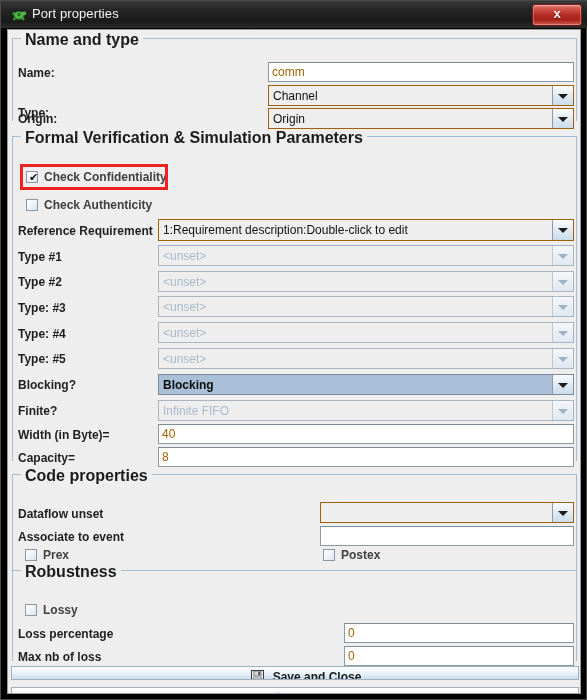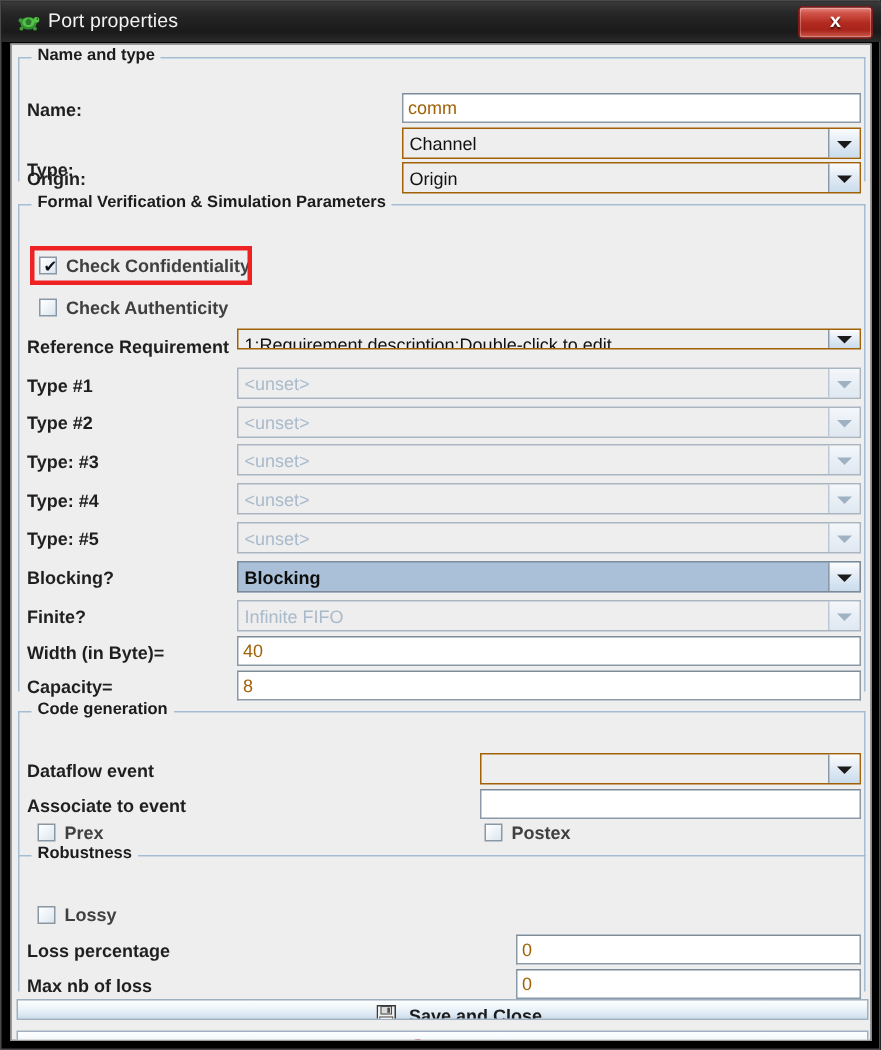--- a/index.html
+++ b/index.html
@@ -87,21 +87,21 @@
     border: 1px solid #a5bdd3;
     border-bottom: none;
     border-left: 1px solid #a5bdd3;
     border-right: 1px solid #a5bdd3;
   }
   .group > .grp-title {
     position: absolute;
     left: 8px; top: -8px;
     background: #eeeeee;
     padding: 0 4px;
-    font-size: 11px;
+    font-size: 16px;
     font-weight: bold;
     color: #1b1b1b;
     white-space: nowrap;
   }
 
   
   .lbl {
     position: absolute;
     font-size: 12px;
     font-weight: bold;
@@ -303,21 +303,21 @@
       <span class="ctxt">Check Confidentiality</span>
     </div>
     <div class="annot" style="left:12px; top:134px; width:148px; height:26px;"></div>
 
     <div class="cbx" style="left:18px; top:168px;">
       <span class="box"></span>
       <span class="ctxt">Check Authenticity</span>
     </div>
 
     <div class="lbl" style="left:10px; top:194px;">Reference Requirement</div>
-    <div class="combo" style="left:150px; top:189px; width:416px; height:14px;">
+    <div class="combo" style="left:150px; top:189px; width:416px; height:22px;">
       <span class="cval">1:Requirement description:Double-click to edit</span>
       <span class="carrow">
           <i></i>
         </span>
     </div>
 
     <div class="lbl" style="left:10px; top:220px;">Type #1</div>
     <div class="combo dis" style="left:150px; top:215px; width:416px; height:21px;">
       <span class="cval">&lt;unset&gt;</span>
       <span class="carrow">
@@ -373,24 +373,24 @@
         </span>
     </div>
 
     <div class="lbl" style="left:10px; top:398px;">Width (in Byte)=</div>
     <div class="tfield" style="left:150px; top:394px; width:416px; height:20px;">40</div>
 
     <div class="lbl" style="left:10px; top:421px;">Capacity=</div>
     <div class="tfield" style="left:150px; top:417px; width:416px; height:20px;">8</div>
 
     <div class="group" style="left:4px; top:444px; width:565px; height:97px;">
-      <span class="grp-title">Code generation</span>
-    </div>
-
-    <div class="lbl" style="left:10px; top:477px;">Dataflow event</div>
+      <span class="grp-title">Code properties</span>
+    </div>
+
+    <div class="lbl" style="left:10px; top:477px;">Dataflow unset</div>
     <div class="combo empty" style="left:312px; top:472px; width:254px; height:21px;">
       <span class="cval"></span>
       <span class="carrow">
           <i></i>
         </span>
     </div>
 
     <div class="lbl" style="left:10px; top:500px;">Associate to event</div>
     <div class="tfield" style="left:312px; top:496px; width:254px; height:20px;"></div>
 

